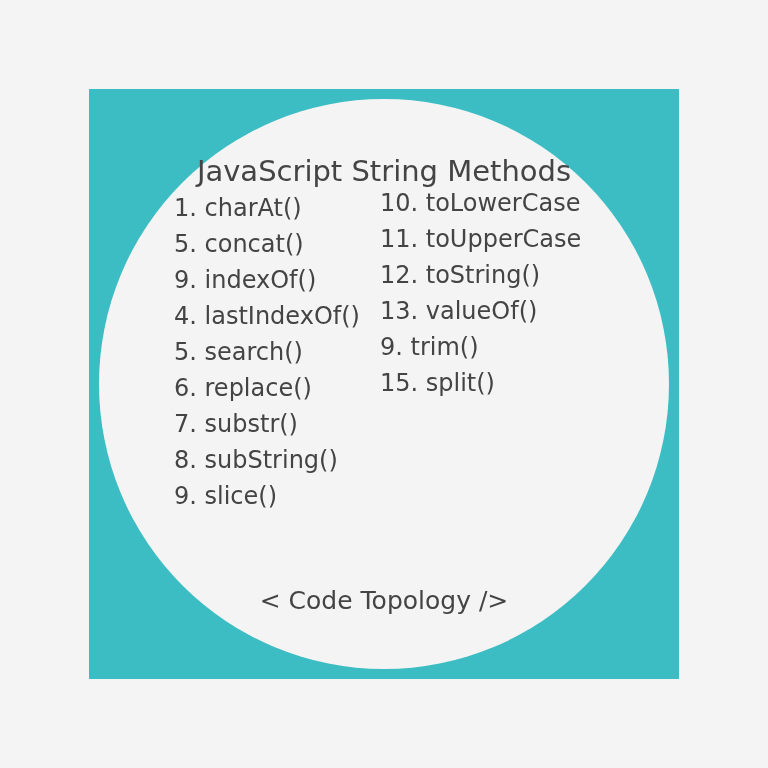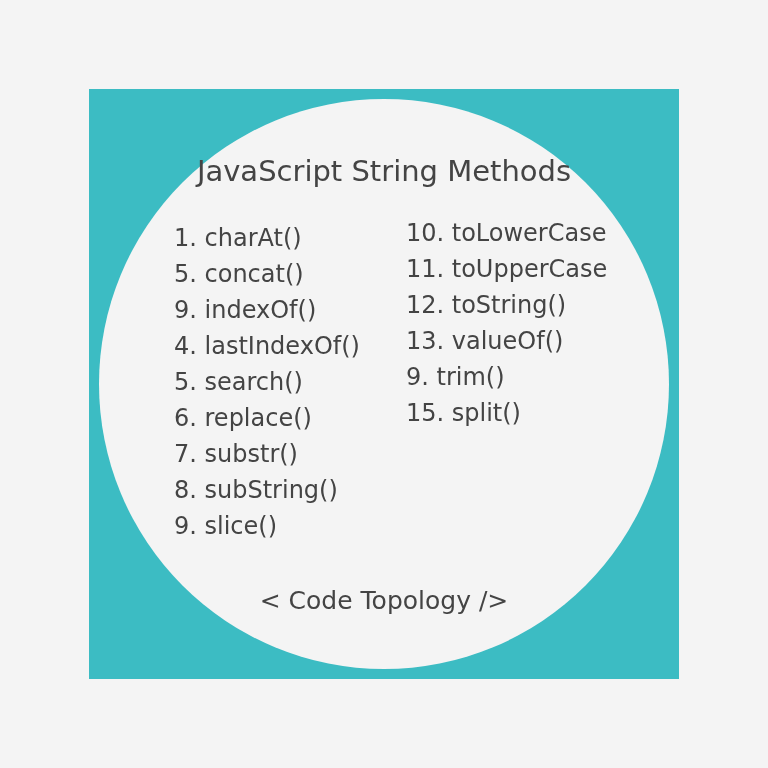--- a/index.html
+++ b/index.html
@@ -31,26 +31,26 @@
       background: #f4f4f4;
       border-radius: 50%;
       position: relative;
       padding-top: 55px;
     }
     .title {
       text-align: center;
       font-size: 29px;
       color: #444;
       font-weight: 400;
-      margin-bottom: 32px;
+      margin-bottom: 2px;
     }
     .columns {
       display: flex;
       padding-left: 75px;
-      gap: 46px;
+      gap: 20px;
     }
     .col {
       display: flex;
       flex-direction: column;
     }
     .item {
       font-size: 24px;
       color: #444;
       line-height: 1.5;
       white-space: nowrap;

